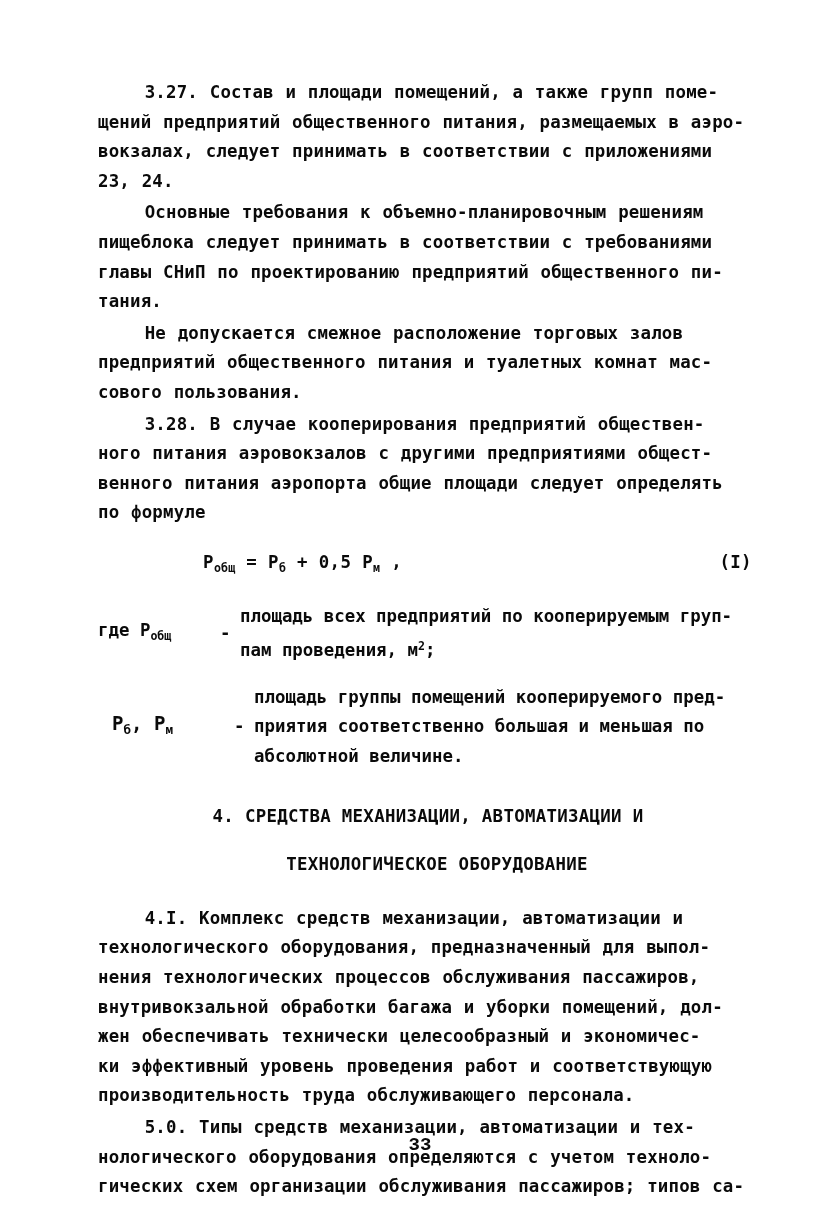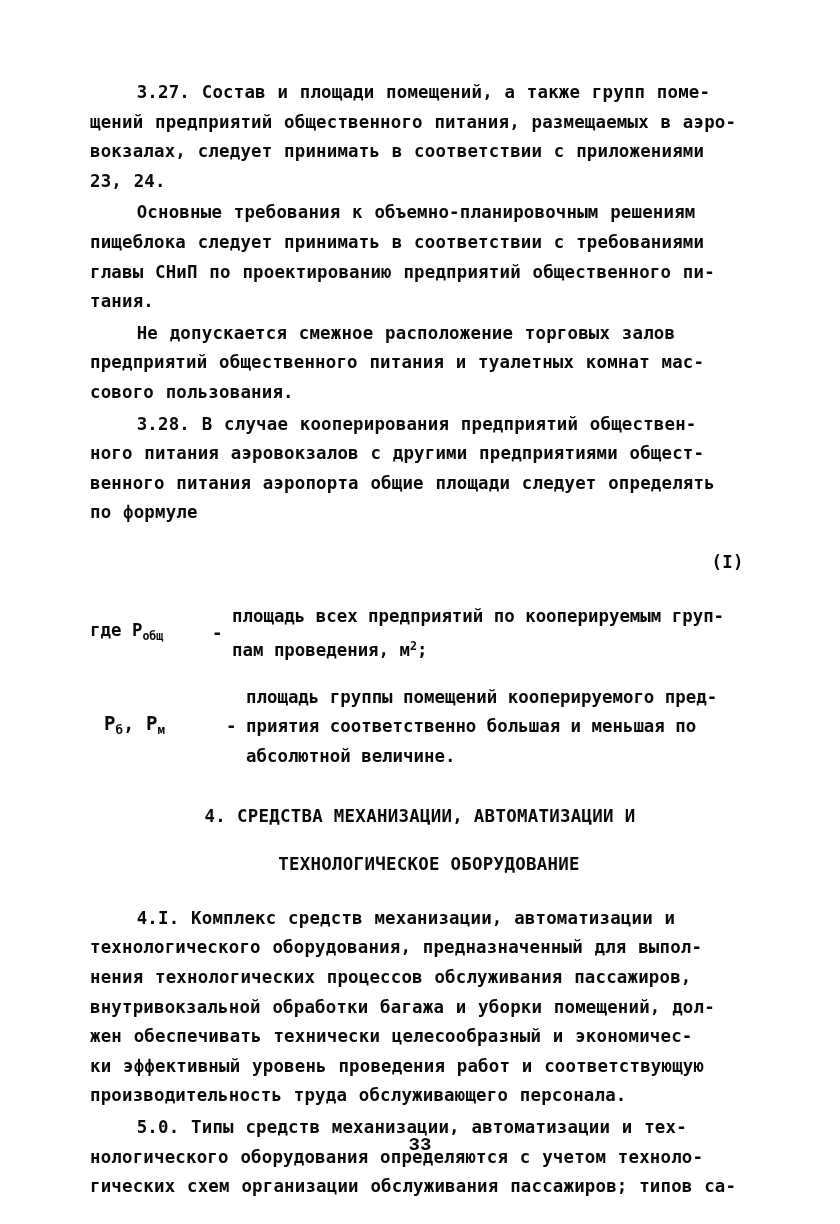--- a/index.html
+++ b/index.html
@@ -15,21 +15,21 @@
     height: 1224px;
     background: #ffffff;
     overflow: hidden;
     font-family: "DejaVu Sans Mono", "Liberation Mono", monospace;
     color: #0a0a0a;
   }
 
   
   .body-col {
     position: absolute;
-    left: 90px;
+    left: 98px;
     top: 78px;
     width: 660px;
   }
 
   .para {
     font-size: 17.4px;
     line-height: 29.6px;
     letter-spacing: 0.2px;
     word-spacing: 1px;
     white-space: pre-wrap;
@@ -197,20 +197,21 @@
     <p class="para">    Не допускается смежное расположение торговых залов
 предприятий общественного питания и туалетных комнат мас-
 сового пользования.</p>
 
     <p class="para">    3.28. В случае кооперирования предприятий обществен-
 ного питания аэровокзалов с другими предприятиями общест-
 венного питания аэропорта общие площади следует определять
 по формуле</p>
 
     <div class="formula-block">
+      <div class="formula"><span>Р</span><span class="sub">общ</span><span> = </span><span>Р</span><span class="sub">б</span><span> + 0,5 </span><span>Р</span><span class="sub b">м</span><span> ,</span></div>
       <div class="eq-number">(I)</div>
     </div>
 
     <div class="defs">
 
       <div class="def-row">
         <div class="def-term wide"><span>где </span><span>Р</span><span class="sub">общ</span></div>
         <div class="def-dash">-</div>
         <div class="def-text"><span>площадь всех предприятий по кооперируемым груп-</span><br><span>пам проведения, м</span><span class="sup">2</span><span>;</span></div>
       </div>

